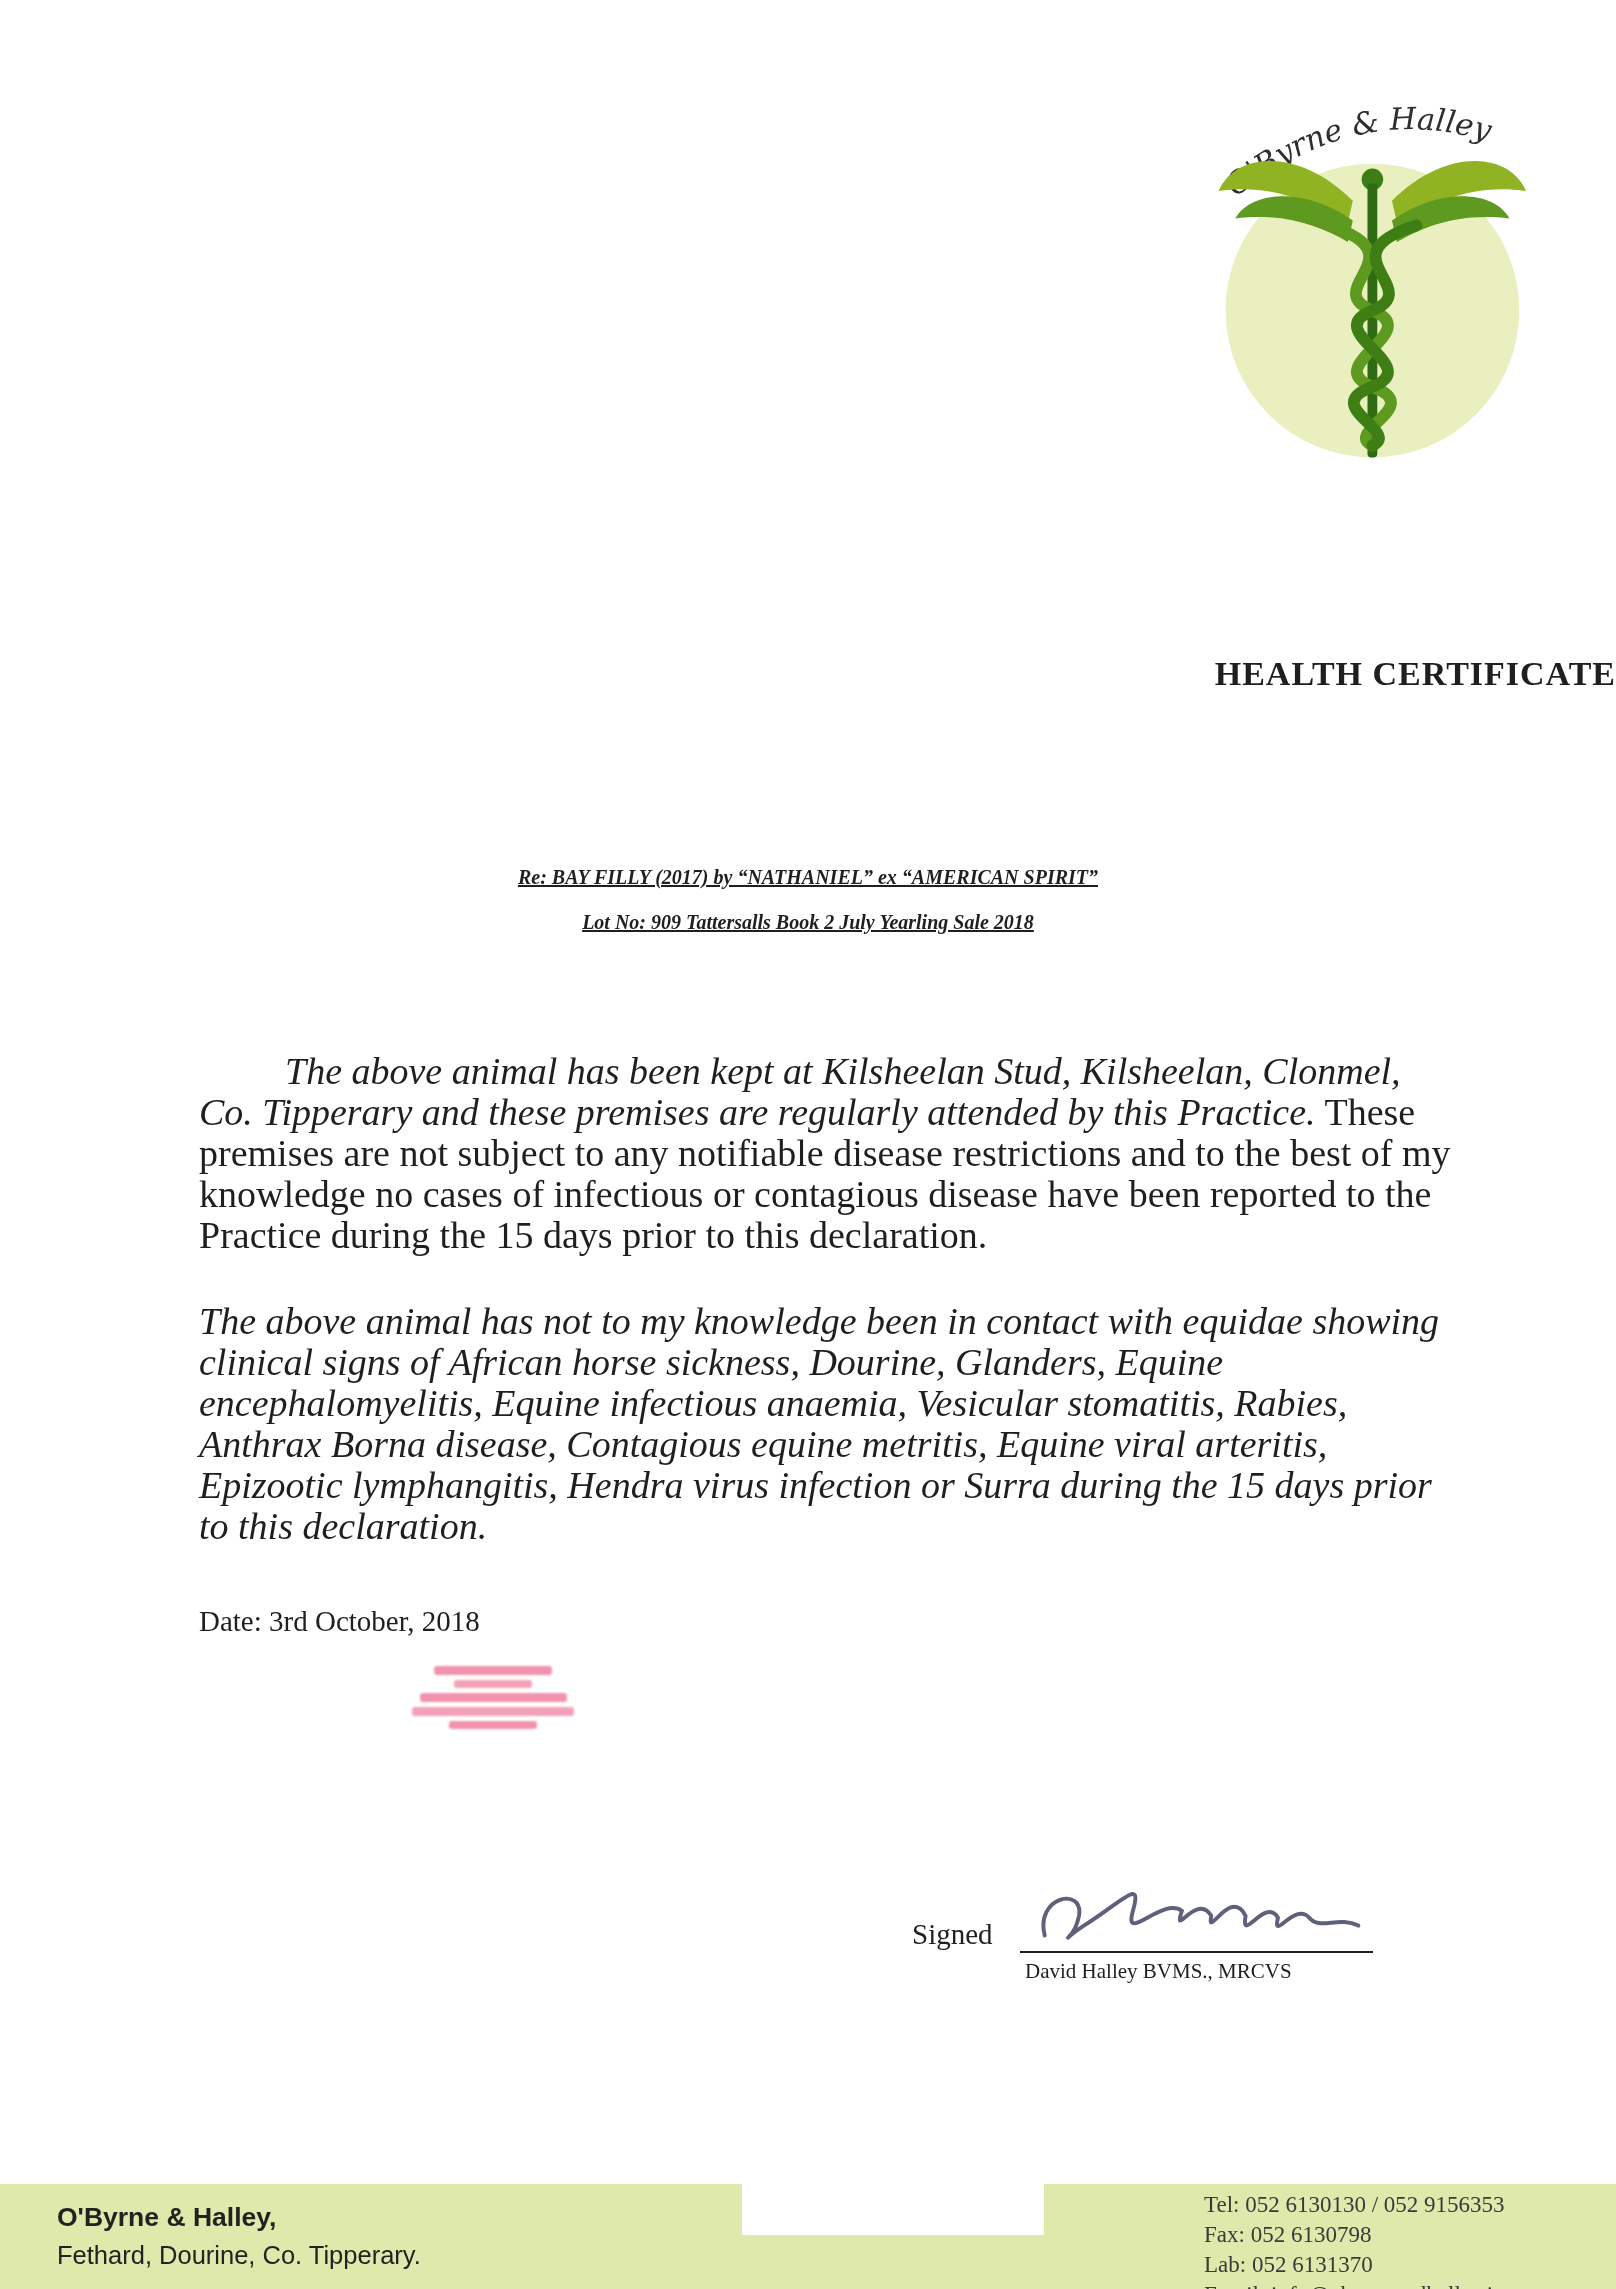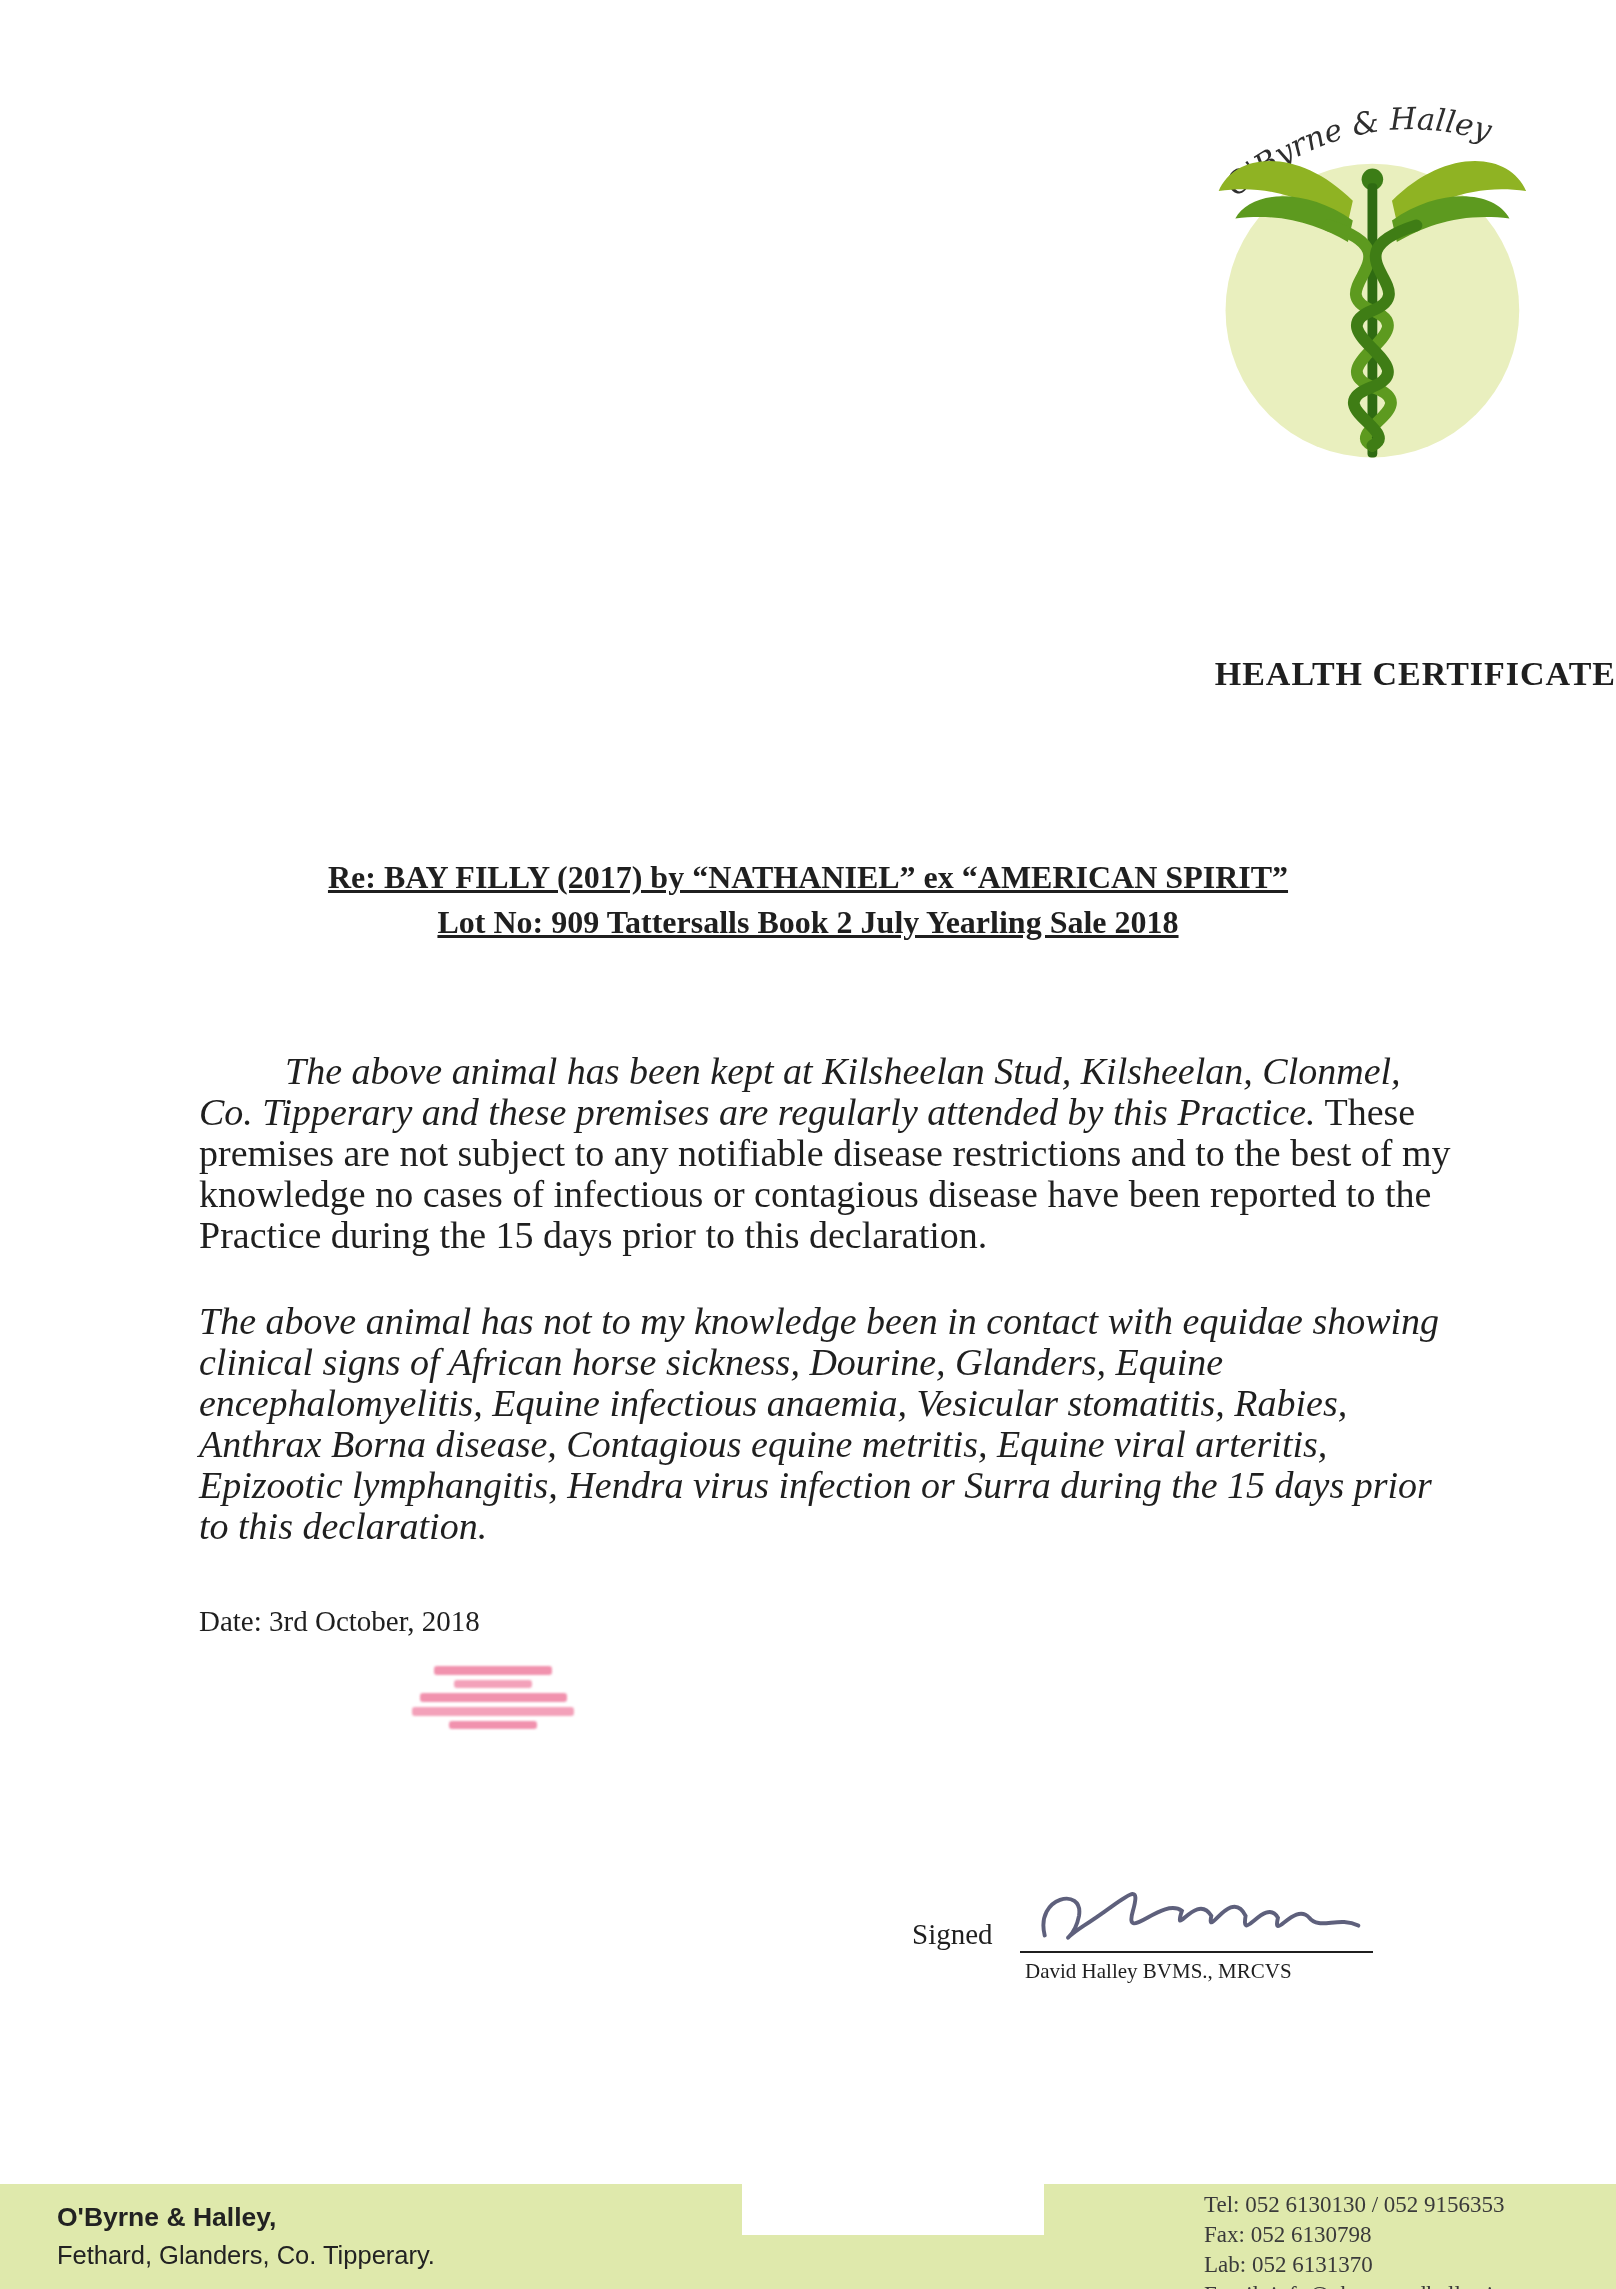--- a/index.html
+++ b/index.html
@@ -15,22 +15,23 @@
   
   .logo-wrap{position:absolute;left:1191px;top:54px;width:353px;height:421px;}
   
   .doc-title{
     position:absolute;left:0;top:655px;width:100%;
     text-align:right;font-size:34px;font-weight:bold;letter-spacing:1px;
   }
   
   .subject{position:absolute;left:0;top:855px;width:100%;text-align:center;}
   .subject .line{
-    font-size:32px;font-weight:bold;text-decoration:underline;
+    font-size:20px;font-weight:bold;text-decoration:underline;
     line-height:45px;
+    font-style:italic;
   }
   
   .body-text{position:absolute;left:199px;top:1051px;width:1255px;font-size:38px;line-height:41px;}
   .p1{text-indent:86px;margin:0 0 45px 0;}
   .p1 .ital{font-style:italic;}
   .p2{font-style:italic;margin:0;}
   
   .date-line{position:absolute;left:199px;top:1605px;font-size:29px;}
   
   .stamp{
@@ -119,21 +120,21 @@
       <path d="M20,80 C 10,40 60,30 55,60 C 50,85 30,90 60,70 C 100,45 120,20 110,55 C 100,90 140,40 160,55 C 150,85 175,35 190,60 C 185,85 210,30 225,60 C 220,90 245,40 258,62 C 252,88 275,45 290,62 C 300,75 320,60 340,70" fill="none" stroke="#4d4f6e" stroke-width="4" stroke-linecap="round" opacity="0.9"></path>
     </svg>
     <div class="sig-line"></div>
     <div class="signatory">David Halley BVMS., MRCVS</div>
   </div>
 
   <div class="footer-band" style="background:#dfe9ac;">
     <div class="footer-notch"></div>
     <div class="footer-left">
       <div class="fl-name">O'Byrne &amp; Halley,</div>
-      <div class="fl-addr">Fethard, Glanders, Co. Tipperary.</div>
+      <div class="fl-addr">Fethard, Dourine, Co. Tipperary.</div>
     </div>
     <div class="footer-right">
       <div>Tel: 052 6130130 / 052 9156353</div>
       <div>Fax: 052 6130798</div>
       <div>Lab: 052 6131370</div>
       <div>Email: info@obyrneandhalley.ie</div>
     </div>
   </div>
 
 </div>

